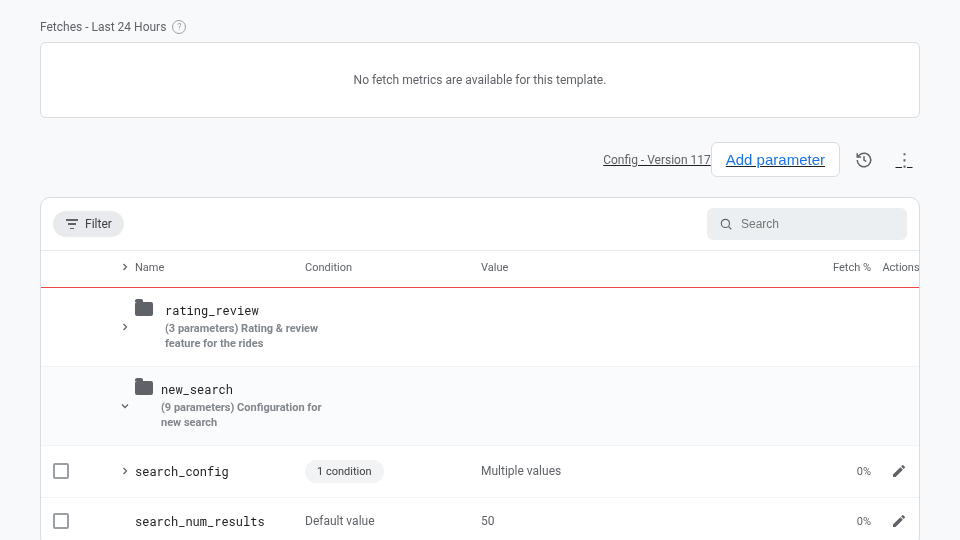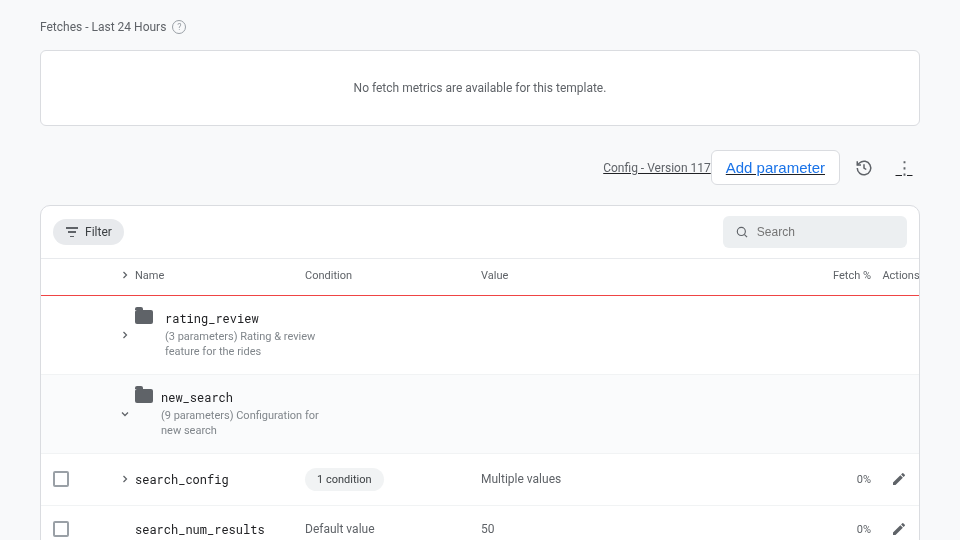--- a/index.html
+++ b/index.html
@@ -1,53 +1,53 @@
 <!DOCTYPE html>
 <html><head>
 <meta charset="utf-8">
 <style>
   * { box-sizing: border-box; margin: 0; padding: 0; }
   body { font-family: 'Google Sans', Roboto, Arial, sans-serif; background: #f8f9fa; color: #202124; font-size: 13px; width: 960px; height: 540px; overflow: hidden; }
   .page { padding: 20px 40px 0 40px; }
 
-  .fetches-header { display: flex; align-items: center; gap: 6px; color: #5f6368; font-size: 12px; margin-bottom: 16px; }
+  .fetches-header { display: flex; align-items: center; gap: 6px; color: #5f6368; font-size: 12px; margin-bottom: 8px; }
   .fetches-header .help { width: 14px; height: 14px; border: 1px solid #9aa0a6; border-radius: 50%; display: inline-flex; align-items: center; justify-content: center; font-size: 9px; color: #9aa0a6; }
 
   .card { background: #fff; border: 1px solid #dadce0; border-radius: 6px; padding: 30px; text-align: center; color: #5f6368; font-size: 12px; margin-bottom: 24px; }
 
   .config-row { display: flex; align-items: center; justify-content: flex-end; margin-bottom: 20px; text-decoration: underline; }
   .config-title { color: #5f6368; font-size: 12px; }
   .config-actions { display: flex; align-items: center; gap: 8px; }
   .add-btn { border: 1px solid #dadce0; background: #fff; color: #1a73e8; border-radius: 6px; padding: 8px 14px; font-size: 15px; cursor: pointer; }
   .icon-btn { width: 32px; height: 32px; display: flex; align-items: center; justify-content: center; color: #5f6368; cursor: pointer; border-radius: 50%; }
   .history-icon { width: 18px; height: 18px; }
   .dots { font-size: 18px; line-height: 1; letter-spacing: -1px; }
 
   .table { background: #fff; border: 1px solid #dadce0; border-radius: 10px; overflow: hidden; }
   .toolbar { display: flex; align-items: center; justify-content: space-between; padding: 10px 12px; }
   .filter-chip { background: #e8eaed; border-radius: 16px; padding: 6px 12px; display: inline-flex; align-items: center; gap: 6px; color: #3c4043; font-size: 12px; cursor: pointer; }
   .filter-lines { width: 14px; height: 10px; display: flex; flex-direction: column; justify-content: space-between; align-items: center; }
   .filter-lines span { display: block; background: #5f6368; height: 1.5px; }
   .filter-lines span:nth-child(1){width:12px}.filter-lines span:nth-child(2){width:8px}.filter-lines span:nth-child(3){width:4px}
-  .search { display: flex; align-items: center; gap: 8px; background: #eceff1; border-radius: 6px; padding: 8px 12px; width: 184px; }
+  .search { display: flex; align-items: center; gap: 8px; background: #eceff1; border-radius: 6px; padding: 8px 12px; width: 200px; }
   .search input { border: none; background: transparent; outline: none; font-size: 12px; color: #5f6368; width: 100%; }
   .search-icon { width: 16px; height: 16px; color: #5f6368; }
 
   .thead { display: grid; grid-template-columns: 48px 46px 170px 176px 330px 60px 60px; align-items: center; padding: 6px 12px 10px 0; color: #5f6368; font-size: 11px; border-top: 1px solid #e8eaed; border-bottom: 1px solid #ef4444; }
   .thead .col-fetch { text-align: right; }
   .thead .col-actions { text-align: center; }
 
   .row { display: grid; grid-template-columns: 48px 46px 170px 176px 330px 60px 60px; align-items: center; padding: 14px 12px 14px 0; border-bottom: 1px solid #f1f3f4; }
   .row.selected { background: #fafbfc; }
   .chev { width: 20px; height: 20px; display: flex; align-items: center; justify-content: center; color: #5f6368; cursor: pointer; margin-left: auto; }
   .folder { width: 18px; height: 14px; background: #5f6368; border-radius: 2px; position: relative; display: inline-block; }
   .folder::before { content:''; position:absolute; top:-3px; left:0; width:8px; height:3px; background:#5f6368; border-radius:2px 2px 0 0; }
   .checkbox { width: 16px; height: 16px; border: 2px solid #9aa0a6; border-radius: 2px; margin-left: 12px; cursor: pointer; }
   .name { font-family: 'Roboto Mono', monospace; font-size: 12px; color: #202124; }
-  .desc { color: #80868b; font-size: 11px; margin-top: 3px; line-height: 1.4; max-width: 170px; }
+  .desc { color: #80868b; font-size: 11px; margin-top: 3px; line-height: 1.4; max-width: 170px; font-weight: bold; }
   .cond-chip { background: #f1f3f4; border-radius: 16px; padding: 5px 12px; font-size: 11px; color: #3c4043; display: inline-block; }
   .cond-text { color: #5f6368; font-size: 12px; }
   .value-text { color: #5f6368; font-size: 12px; }
   .fetch { text-align: right; color: #5f6368; font-size: 11px; }
   .row-actions { display: flex; align-items: center; justify-content: flex-end; gap: 8px; }
   .pencil { width: 16px; height: 16px; color: #5f6368; cursor: pointer; }
   .vdots { color: #5f6368; cursor: pointer; font-size: 16px; }
   svg { display: block; }
 </style>
 </head>

